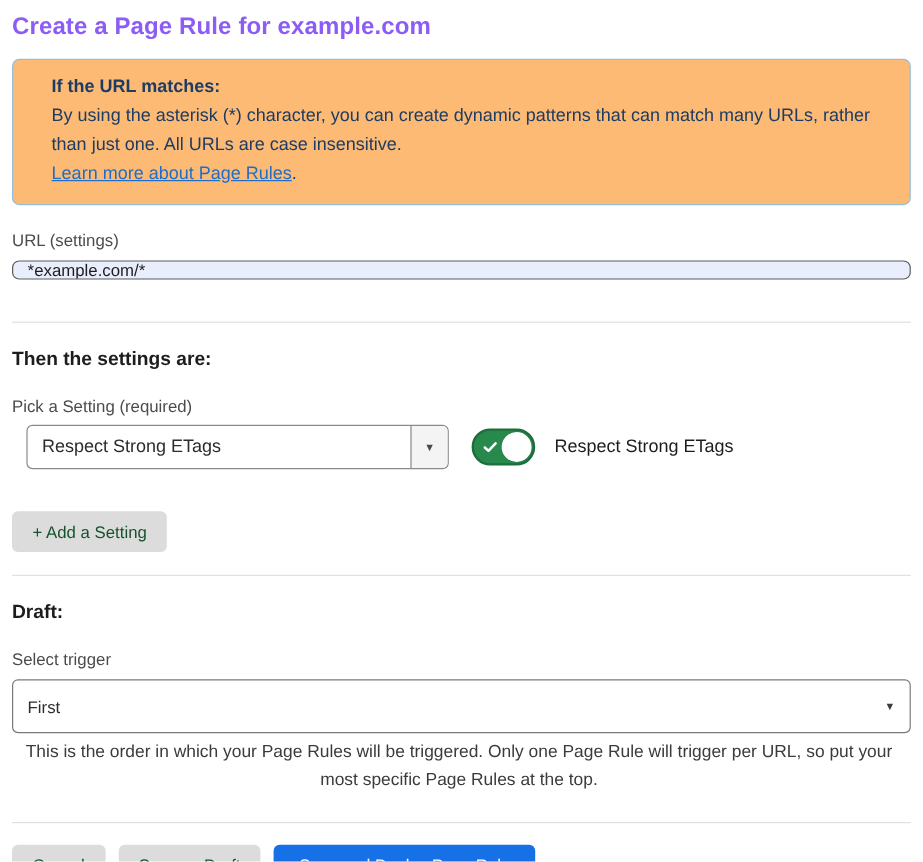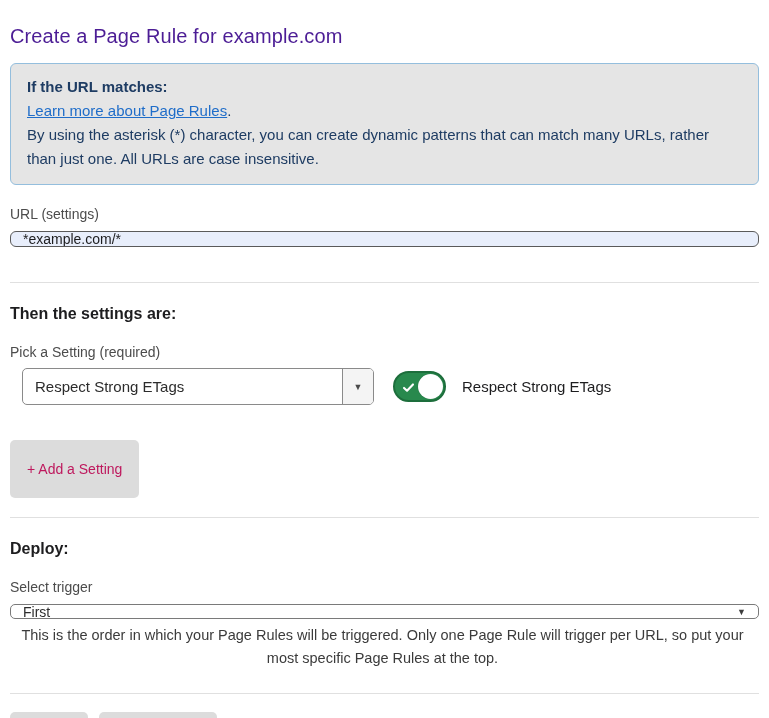--- a/index.html
+++ b/index.html
@@ -6,32 +6,32 @@
   html, body { background: #ffffff; }
   body {
     width: 769px;
     height: 718px;
     overflow: hidden;
     font-family: "Liberation Sans", sans-serif;
     color: #1d1d1f;
     padding: 0 10px;
   }
   .page-title {
-    margin-top: 25px;
+    margin-top: 11px;
     font-size: 20px;
-    font-weight: 400;
-    color: #4c1d95;
+    font-weight: 700;
+    color: #8b5cf6;
     letter-spacing: 0.1px;
   }
   .info-box {
     margin-top: 15px;
-    background: #e5e5e5;
+    background: #fdba74;
     border: 1px solid #94bedd;
     border-radius: 6px;
-    padding: 11px 16px 13px 16px;
+    padding: 11px 16px 13px 32px;
     color: #1e3c63;
     font-size: 15px;
     line-height: 24px;
   }
   .info-box .info-heading { font-weight: 700; }
   .info-box a.info-link {
     color: #1f6dc9;
     text-decoration: underline;
     cursor: pointer;
   }
@@ -132,30 +132,30 @@
     margin-left: 16px;
     font-size: 15px;
     color: #1d1d1f;
   }
   .btn {
     display: inline-block;
     border: none;
     border-radius: 5px;
     font-family: "Liberation Sans", sans-serif;
     font-size: 14px;
-    padding: 21px 17px;
-    cursor: pointer;
-    color: #be185d;
+    padding: 9px 17px;
+    cursor: pointer;
+    color: #14532d;
     background: #dcdcdc;
   }
   .add-setting-btn { margin-top: 35px; background: #dcdcdc; }
   .order-select {
     margin-top: 9px;
     width: 100%;
-    height: 15px;
+    height: 45px;
     border: 1px solid #7a7a7a;
     border-radius: 5px;
     background: #ffffff;
     display: flex;
     align-items: center;
     padding: 0 12px;
     cursor: pointer;
   }
   .order-select .select-value { flex: 1; font-size: 14px; color: #2c2c2c; }
   .order-select .caret { color: #3c3c3c; font-size: 9px; }
@@ -182,22 +182,22 @@
 </style>
 </head>
 <body>
 
 
 
 <h1 class="page-title">Create a Page Rule for example.com</h1>
 
 <div class="info-box">
   <div class="info-heading">If the URL matches:</div>
+  <div>By using the asterisk (*) character, you can create dynamic patterns that can match many URLs, rather than just one. All URLs are case insensitive.</div>
   <div><a class="info-link">Learn more about Page Rules</a><span>.</span></div>
-  <div>By using the asterisk (*) character, you can create dynamic patterns that can match many URLs, rather than just one. All URLs are case insensitive.</div>
 </div>
 
 <div class="field-label">URL (settings)</div>
 <input class="url-input" type="text" value="*example.com/*" style="">
 
 <hr class="divider">
 
 <div class="section-heading">Then the settings are:</div>
 
 <div class="field-label">Pick a Setting (required)</div>
@@ -215,21 +215,21 @@
     </span>
     <span class="toggle-knob"></span>
   </div>
   <div class="toggle-label">Respect Strong ETags</div>
 </div>
 
 <button class="btn add-setting-btn">+ Add a Setting</button>
 
 <hr class="divider" style="margin-top:19px;">
 
-<div class="section-heading">Deploy:</div>
+<div class="section-heading">Draft:</div>
 
 <div class="field-label">Select trigger</div>
 
 <div class="order-select">
   <div class="select-value">First</div>
   <div class="caret">▼</div>
 </div>
 
 <div class="help-text">This is the order in which your Page Rules will be triggered. Only one Page Rule will trigger per URL, so put your most specific Page Rules at the top.</div>
 

